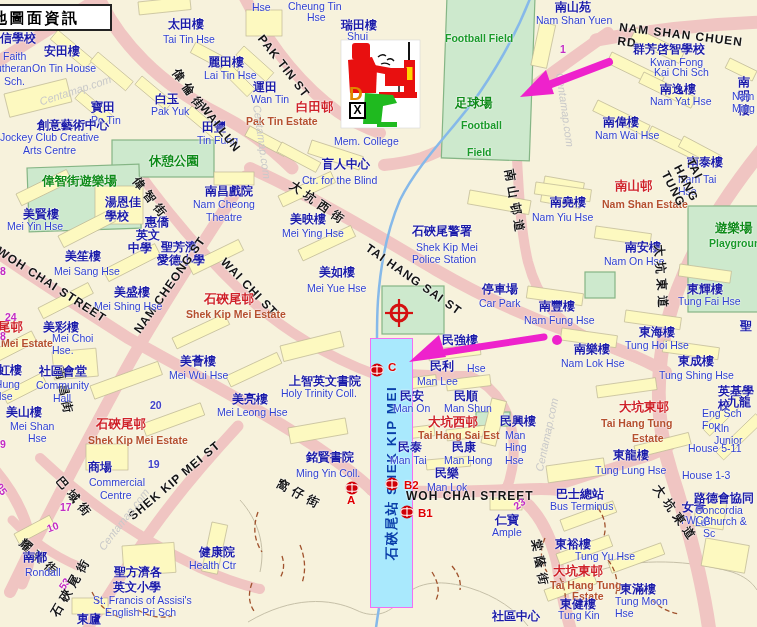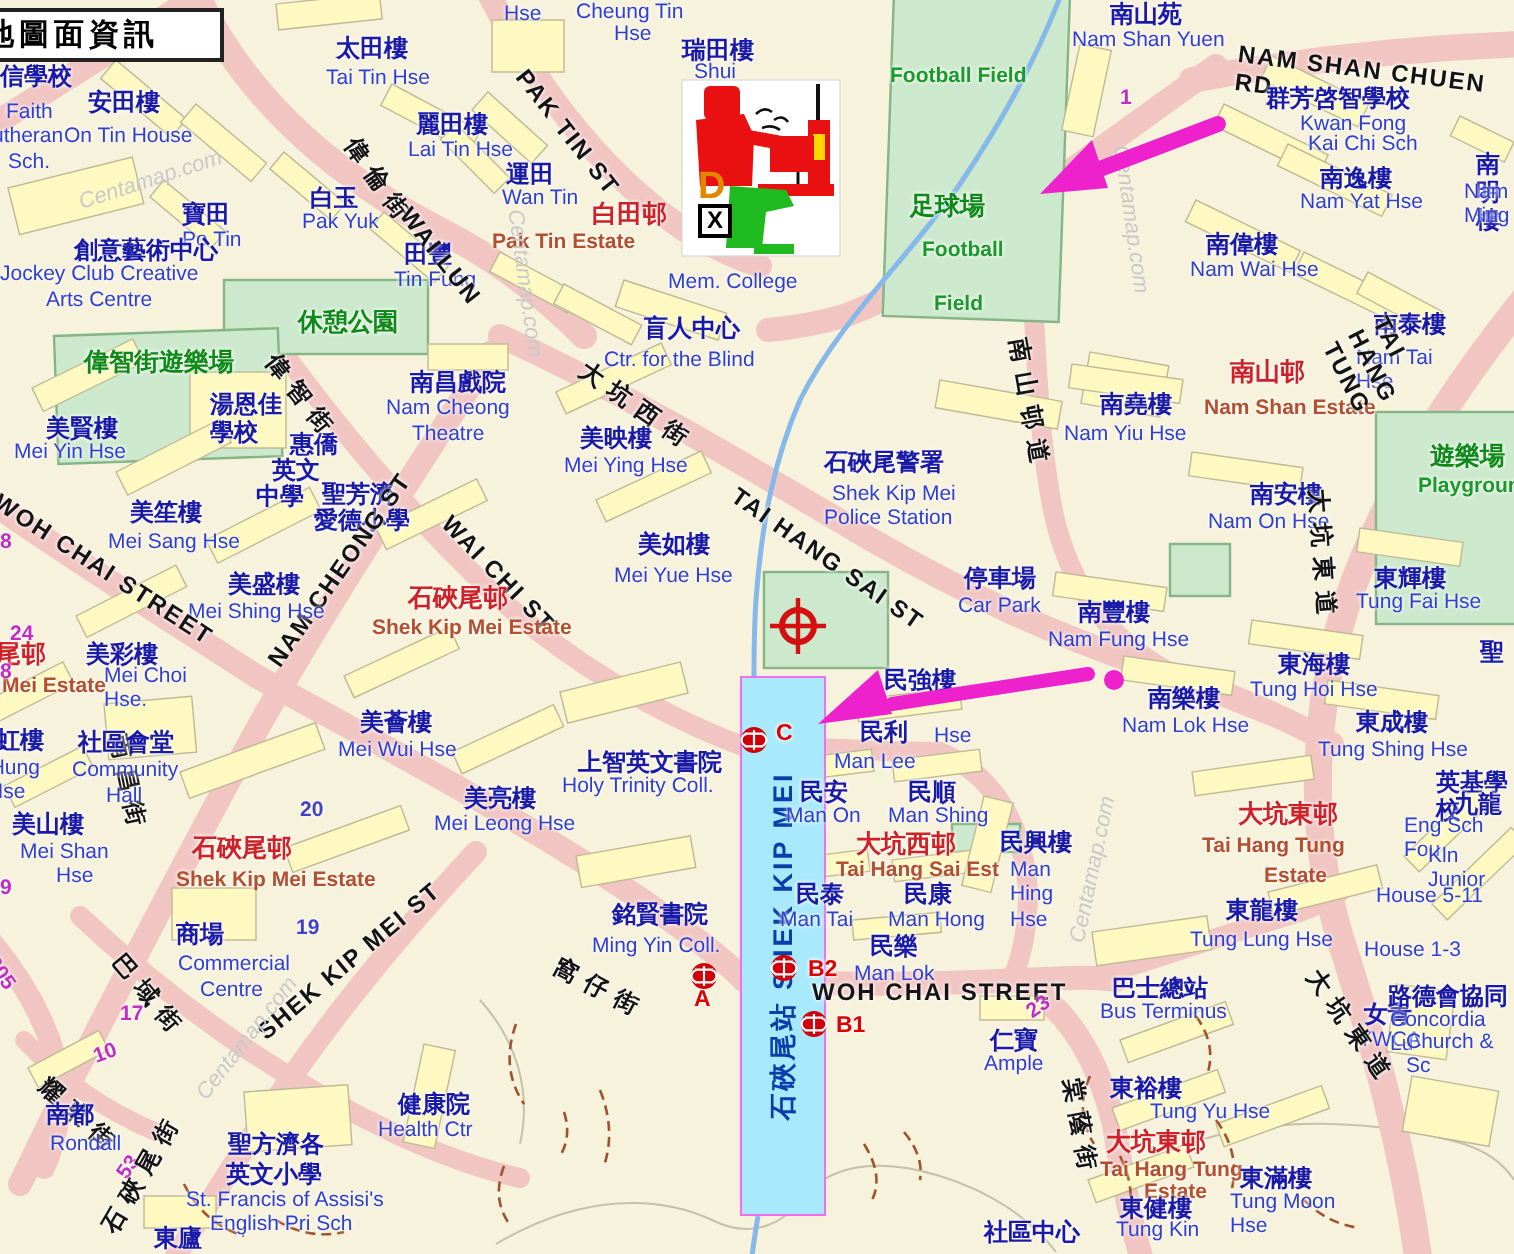--- a/index.html
+++ b/index.html
@@ -321,21 +321,21 @@
       <div class="lb ren" style="left: 632px; top: 432px;">Estate</div>
       <div class="lb en" style="left: 688px; top: 442px;">House 5-11</div>
       <div class="lb en" style="left: 682px; top: 469px;">House 1-3</div>
       <div class="lb zh" style="left: 442px; top: 333px;">民強樓</div>
       <div class="lb zh" style="left: 430px; top: 359px;">民利</div>
       <div class="lb en" style="left: 467px; top: 362px;">Hse</div>
       <div class="lb en" style="left: 417px; top: 375px;">Man Lee</div>
       <div class="lb zh" style="left: 400px; top: 389px;">民安</div>
       <div class="lb en" style="left: 393px; top: 402px;">Man On</div>
       <div class="lb zh" style="left: 454px; top: 389px;">民順</div>
-      <div class="lb en" style="left: 444px; top: 402px;">Man Shing</div>
+      <div class="lb en" style="left: 444px; top: 402px;">Man Shun</div>
       <div class="lb rzh" style="left: 428px; top: 415px;">大坑西邨</div>
       <div class="lb ren" style="left: 418px; top: 429px;">Tai Hang Sai Est</div>
       <div class="lb zh" style="left: 398px; top: 440px;">民泰</div>
       <div class="lb en" style="left: 390px; top: 454px;">Man Tai</div>
       <div class="lb zh" style="left: 452px; top: 440px;">民康</div>
       <div class="lb en" style="left: 444px; top: 454px;">Man Hong</div>
       <div class="lb zh" style="left: 435px; top: 466px;">民樂</div>
       <div class="lb en" style="left: 427px; top: 481px;">Man Lok</div>
       <div class="lb zh" style="left: 500px; top: 414px;">民興樓</div>
       <div class="lb en" style="left: 505px; top: 429px;">Man

